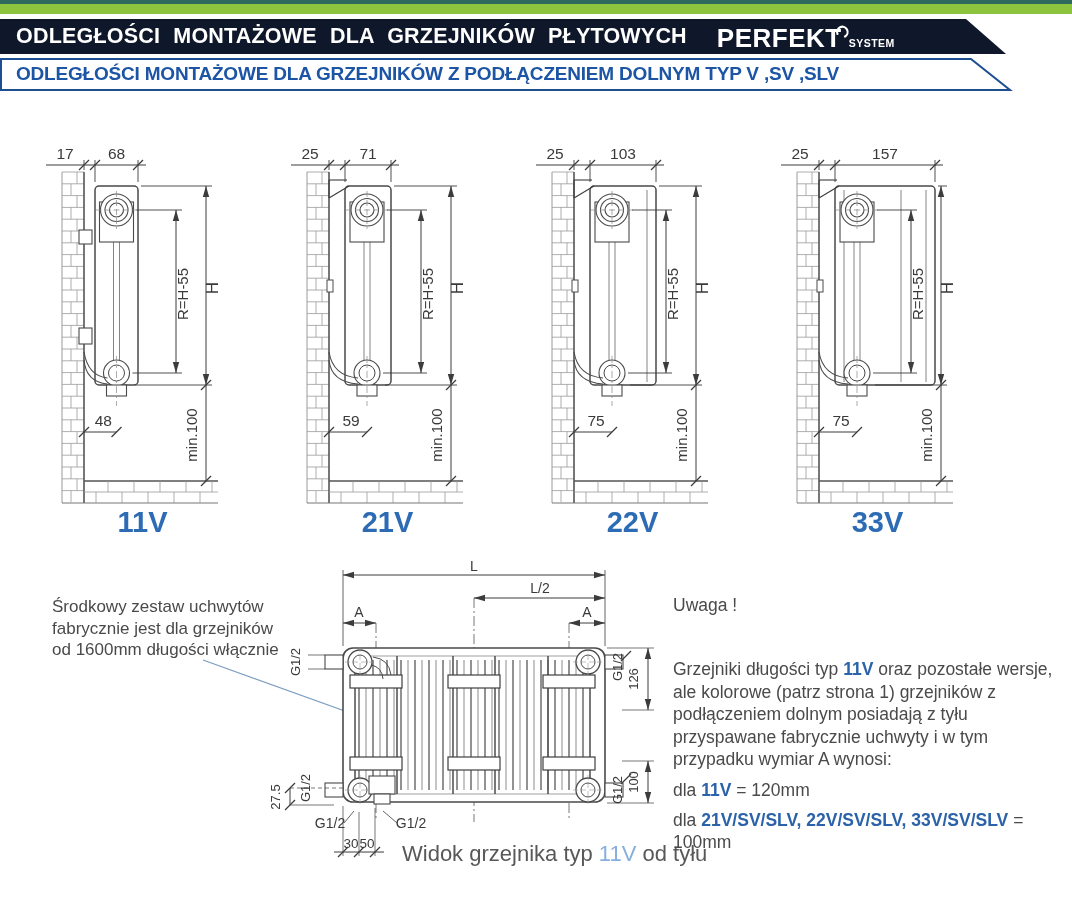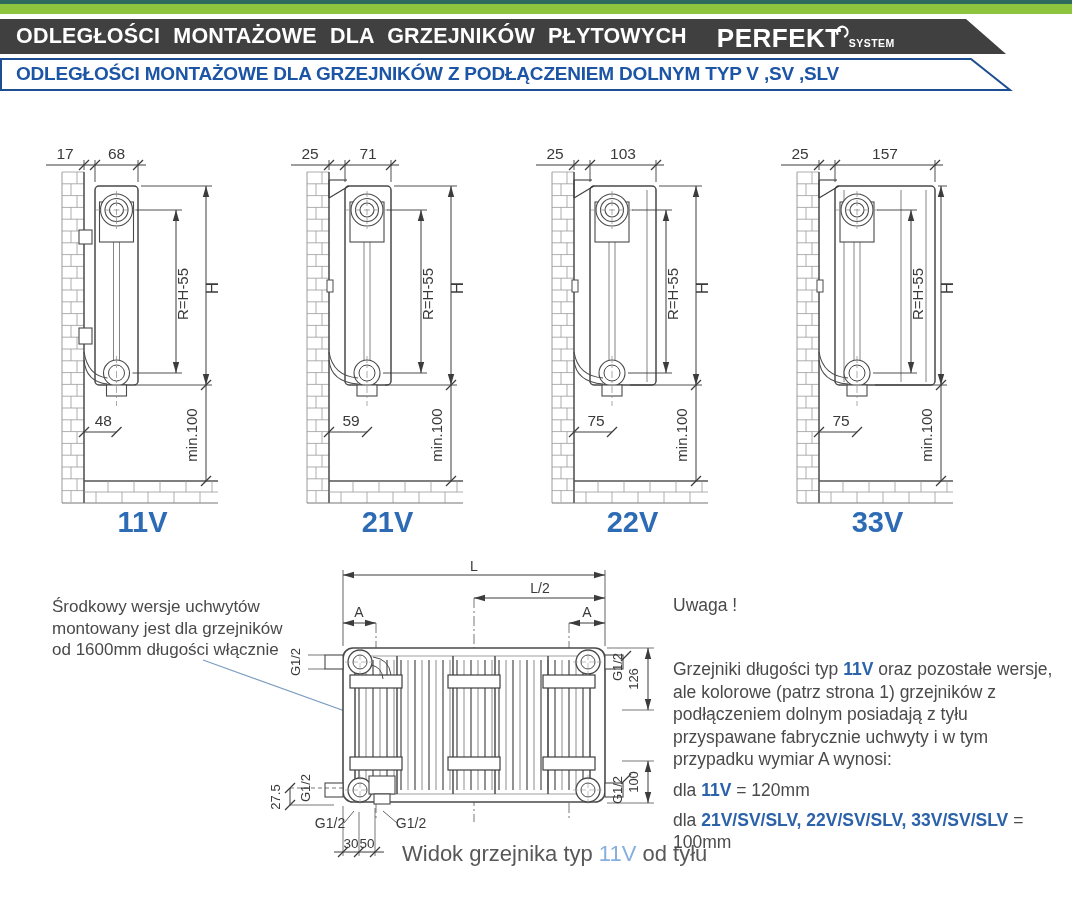--- a/index.html
+++ b/index.html
@@ -2,21 +2,21 @@
 <html><head>
 <meta charset="utf-8">
 <style>
   html,body{margin:0;padding:0;background:#fff;}
   .page{position:relative;width:1072px;height:898px;background:#fff;overflow:hidden;
         font-family:"Liberation Sans","DejaVu Sans",sans-serif;}
   
   .strip-dark{position:absolute;top:0;left:0;width:1072px;height:4px;background:#2E6B5E;}
   .strip-green{position:absolute;top:4px;left:0;width:1072px;height:10px;background:#8CC43E;}
   
-  .banner{position:absolute;top:19px;left:0;width:1006px;height:35px;background:#404040;
+  .banner{position:absolute;top:19px;left:0;width:1006px;height:35px;background:#0f172a;
           clip-path:polygon(0 0,966px 0,1006px 35px,0 35px);
           display:flex;align-items:center;padding-left:16px;box-sizing:border-box;}
   .banner-title{color:#fff;font-size:21.5px;font-weight:bold;letter-spacing:.2px;word-spacing:7px;white-space:nowrap;}
   .logo{display:flex;align-items:flex-end;margin-left:30px;}
   .logo-main{color:#fff;font-size:26px;font-weight:800;letter-spacing:.5px;line-height:1;}
   .logo-swoosh{width:15px;height:17px;margin:0 0 11px -7px;}
   .logo-sub{color:#fff;font-size:10.5px;font-weight:700;letter-spacing:.5px;margin:0 0 2px -1px;}
   
   .subbar{position:absolute;top:58px;left:0;width:1014px;height:33px;}
   .subbar svg{position:absolute;left:0;top:0;width:1014px;height:33px;}
@@ -568,22 +568,22 @@
       <line x1="97" y1="307" x2="107" y2="297" stroke="#3c3c3c" stroke-width="1.2"></line>
       <text font-size="15.5" fill="#3a3a3a" text-anchor="middle" font-family="&quot;Liberation Sans&quot;,&quot;DejaVu Sans&quot;,sans-serif" x="86" y="296">75</text>
     </svg>
 
   <div id="tl0" class="type-label">11V</div>
   <div id="tl1" class="type-label">21V</div>
   <div id="tl2" class="type-label">22V</div>
   <div id="tl3" class="type-label">33V</div>
 
   <div class="note-left">
-    <div>Środkowy wersje uchwytów</div>
-    <div>montowany jest dla grzejników</div>
+    <div>Środkowy zestaw uchwytów</div>
+    <div>fabrycznie jest dla grzejników</div>
     <div>od 1600mm długości włącznie</div>
   </div>
 
   <svg class="leader-svg" viewBox="0 0 285 112">
     <line x1="5" y1="8" x2="272" y2="104" stroke="#7B9CC0" stroke-width="1.1"></line>
   </svg>
 
   <svg class="rear-svg" id="rearView" viewBox="0 0 400 312">
       <line x1="73" y1="86" x2="73" y2="10" stroke="#3c3c3c" stroke-width="0.8"></line>
       <line x1="335" y1="86" x2="335" y2="10" stroke="#3c3c3c" stroke-width="0.8"></line>

